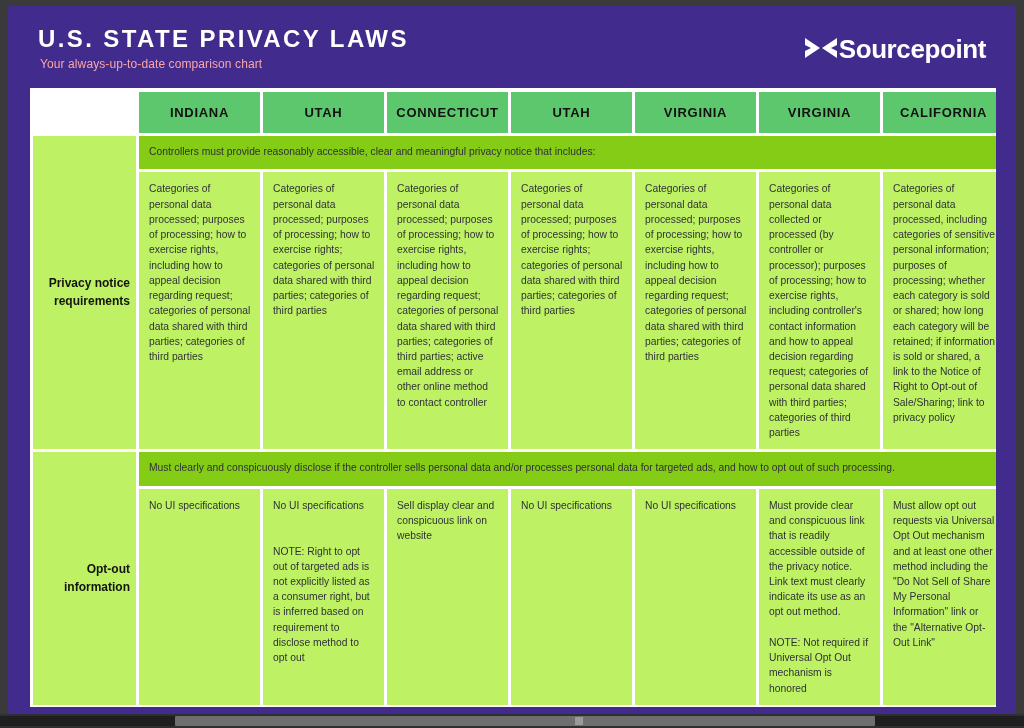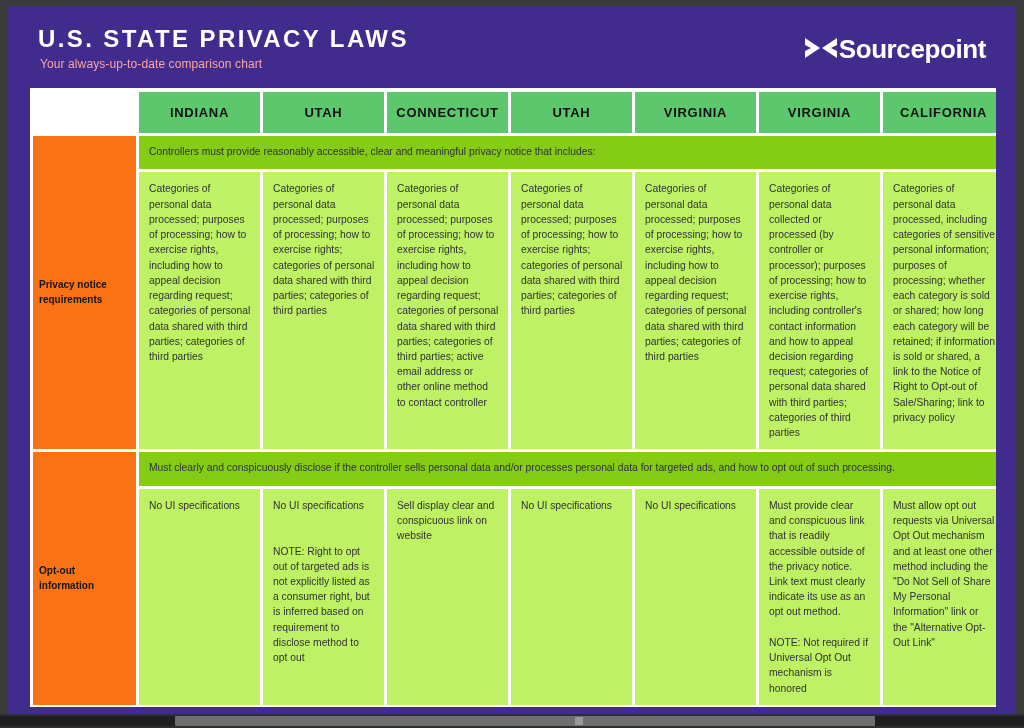--- a/index.html
+++ b/index.html
@@ -101,25 +101,25 @@
     color: #111111;
     font-size: 13px;
     font-weight: bold;
     letter-spacing: .7px;
     text-align: center;
     height: 41px;
     vertical-align: middle;
   }
 
   .row-label {
-    background: #f97316;
+    background: #bef264;
     color: #14140f;
-    font-size: 10px;
-    font-weight: bold;
-    text-align: left;
+    font-size: 12px;
+    font-weight: bold;
+    text-align: right;
     vertical-align: middle;
     line-height: 1.45;
     padding: 4px 6px;
   }
 
   .cell {
     background: #bef264;
     color: #2f3136;
     font-size: 10.3px;
     line-height: 1.48;

